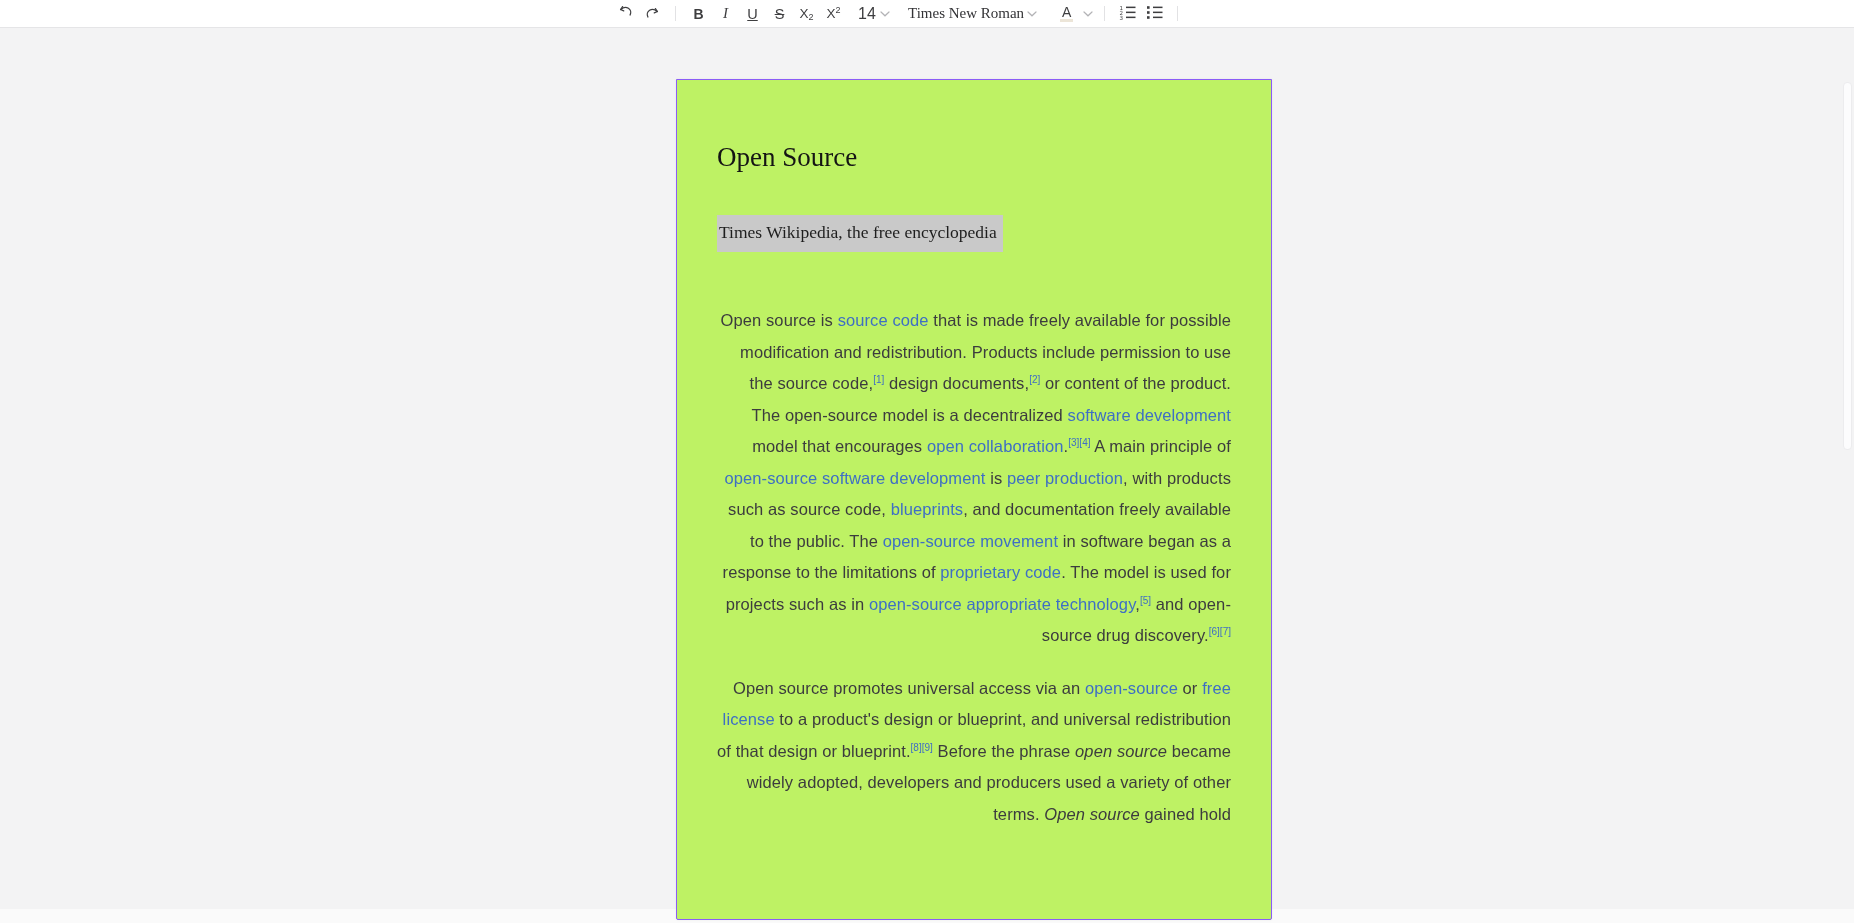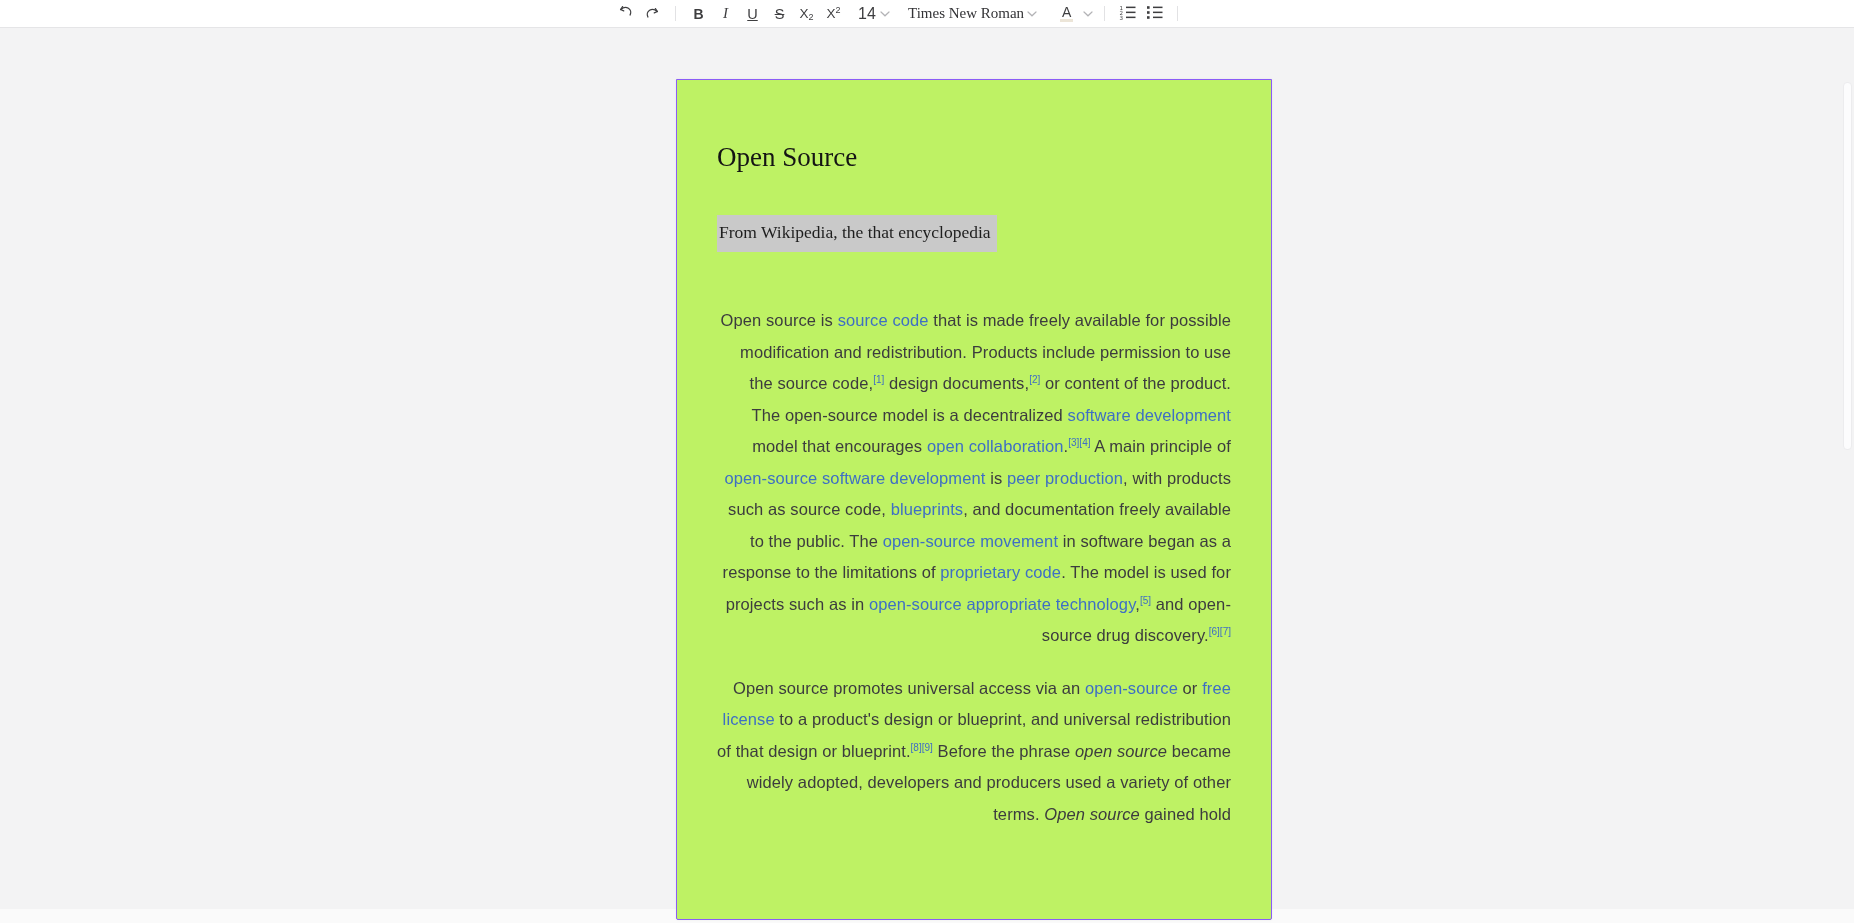--- a/index.html
+++ b/index.html
@@ -183,20 +183,20 @@
   <div class="tb-sep"></div>
 </div>
 
 <div class="bottom-strip"></div>
 <div class="scroll-thumb"></div>
 
 <div class="page">
   <h1 class="doc-title">Open Source</h1>
 
   <div class="doc-subtitle">
-    <span class="hl" style="background: rgb(201, 201, 201);">From Wikipedia, the that encyclopedia</span>
+    <span class="hl" style="background: rgb(201, 201, 201);">Times Wikipedia, the free encyclopedia</span>
   </div>
 
   <div class="doc-body">
       <p><span>Open source is </span><a class="doclink" style="color: rgb(62, 111, 196);">source code</a><span> that is made freely available for possible modification and redistribution. Products include permission to use the source code,</span><sup class="ref" style="color: rgb(62, 111, 196);">[1]</sup><span> design documents,</span><sup class="ref" style="color: rgb(62, 111, 196);">[2]</sup><span> or content of the product. The open-source model is a decentralized </span><a class="doclink" style="color: rgb(62, 111, 196);">software development</a><span> model that encourages </span><a class="doclink" style="color: rgb(62, 111, 196);">open collaboration</a><span>.</span><sup class="ref" style="color: rgb(62, 111, 196);">[3][4]</sup><span> A main principle of </span><a class="doclink" style="color: rgb(62, 111, 196);">open-source software development</a><span> is </span><a class="doclink" style="color: rgb(62, 111, 196);">peer production</a><span>, with products such as source code, </span><a class="doclink" style="color: rgb(62, 111, 196);">blueprints</a><span>, and documentation freely available to the public. The </span><a class="doclink" style="color: rgb(62, 111, 196);">open-source movement</a><span> in software began as a response to the limitations of </span><a class="doclink" style="color: rgb(62, 111, 196);">proprietary code</a><span>. The model is used for projects such as in </span><a class="doclink" style="color: rgb(62, 111, 196);">open-source appropriate technology</a><span>,</span><sup class="ref" style="color: rgb(62, 111, 196);">[5]</sup><span> and open-source drug discovery.</span><sup class="ref" style="color: rgb(62, 111, 196);">[6][7]</sup></p>
       <p><span>Open source promotes universal access via an </span><a class="doclink" style="color: rgb(62, 111, 196);">open-source</a><span> or </span><a class="doclink" style="color: rgb(62, 111, 196);">free license</a><span> to a product's design or blueprint, and universal redistribution of that design or blueprint.</span><sup class="ref" style="color: rgb(62, 111, 196);">[8][9]</sup><span> Before the phrase </span><em class="term">open source</em><span> became widely adopted, developers and producers used a variety of other terms. </span><em class="term">Open source</em><span> gained hold</span></p>
     </div>
 </div>
 
 </body></html>

